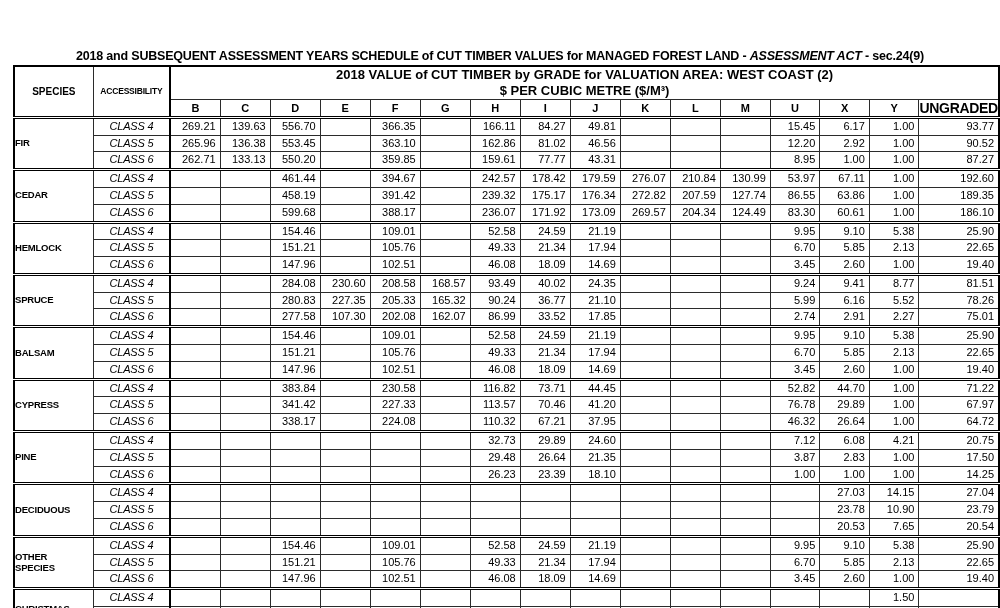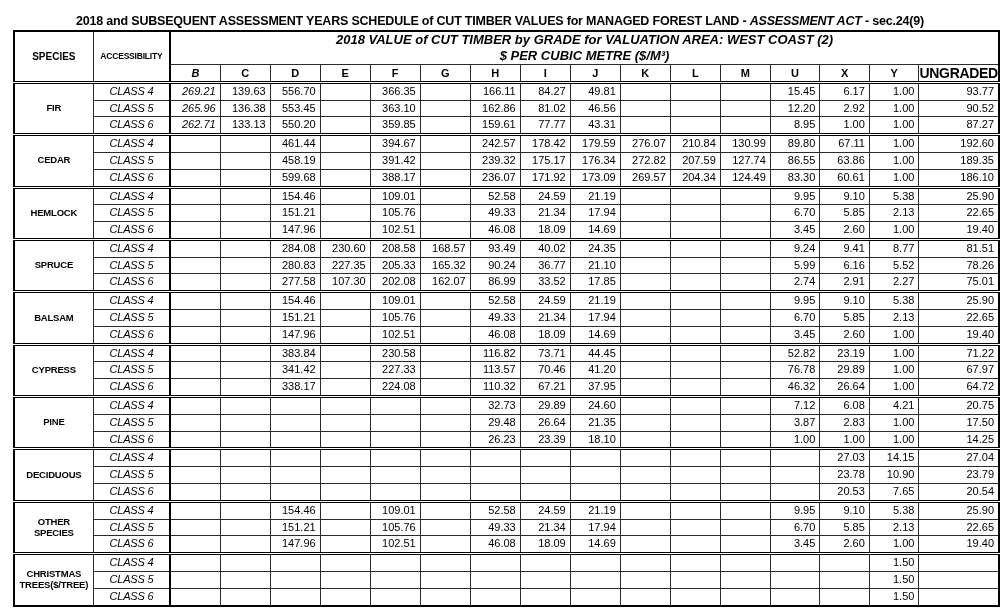--- a/index.html
+++ b/index.html
@@ -8,22 +8,23 @@
     width: 1000px; height: 608px;
     background: #fff; color: #000;
     font-family: "Liberation Sans", sans-serif;
     overflow: hidden;
   }
   .title {
     text-align: center;
     font-weight: bold;
     font-size: 12.5px;
     letter-spacing: -0.2px;
-    padding: 14px 0 2px 0;
+    padding: 5px 0 2px 0;
     white-space: nowrap;
+    margin-top: 44px;
   }
   .title .em { font-style: italic; }
   table {
     border-collapse: collapse;
     table-layout: fixed;
     margin-left: 13px;
     border: 2px solid #000;
   }
   col.c-species  { width: 80px; }
   col.c-access   { width: 78px; }
@@ -45,31 +46,30 @@
     text-align: center;
     vertical-align: middle;
   }
   .letter-row th {
     height: 13px;
     font-size: 11px;
     text-align: center;
     vertical-align: middle;
   }
   .letter-row th.ungraded { font-size: 14px; letter-spacing: -0.3px; }
-  .first-grade { border-left: 2px solid #000; font-style: italic; }
+  .first-grade { border-left: 2px solid #000; }
   tbody td {
     height: 15.8px;
     font-size: 11px;
     line-height: 15.8px;
     vertical-align: middle;
   }
   td.val { text-align: right; padding-right: 4px; }
   td.cls { text-align: center; letter-spacing: -0.2px; font-style: italic; }
   td.species {
-    text-align: center;
     font-weight: bold;
     font-size: 9.5px;
     line-height: 1.15;
     letter-spacing: -0.2px;
   }
   tr.group-start td { border-top: 3px double #000; }
 </style>
 </head>
 <body>
 
@@ -195,21 +195,21 @@
         <td class="val">461.44</td>
         <td class="val"></td>
         <td class="val">394.67</td>
         <td class="val"></td>
         <td class="val">242.57</td>
         <td class="val">178.42</td>
         <td class="val">179.59</td>
         <td class="val">276.07</td>
         <td class="val">210.84</td>
         <td class="val">130.99</td>
-        <td class="val">89.80</td>
+        <td class="val">53.97</td>
         <td class="val">67.11</td>
         <td class="val">1.00</td>
         <td class="val">192.60</td>
       </tr>
       <tr>
         <td class="cls">CLASS 5</td>
         <td class="val first-grade"></td>
         <td class="val"></td>
         <td class="val">458.19</td>
         <td class="val"></td>
@@ -436,21 +436,21 @@
         <td class="val"></td>
         <td class="val">230.58</td>
         <td class="val"></td>
         <td class="val">116.82</td>
         <td class="val">73.71</td>
         <td class="val">44.45</td>
         <td class="val"></td>
         <td class="val"></td>
         <td class="val"></td>
         <td class="val">52.82</td>
-        <td class="val">23.19</td>
+        <td class="val">44.70</td>
         <td class="val">1.00</td>
         <td class="val">71.22</td>
       </tr>
       <tr>
         <td class="cls">CLASS 5</td>
         <td class="val first-grade"></td>
         <td class="val"></td>
         <td class="val">341.42</td>
         <td class="val"></td>
         <td class="val">227.33</td>

